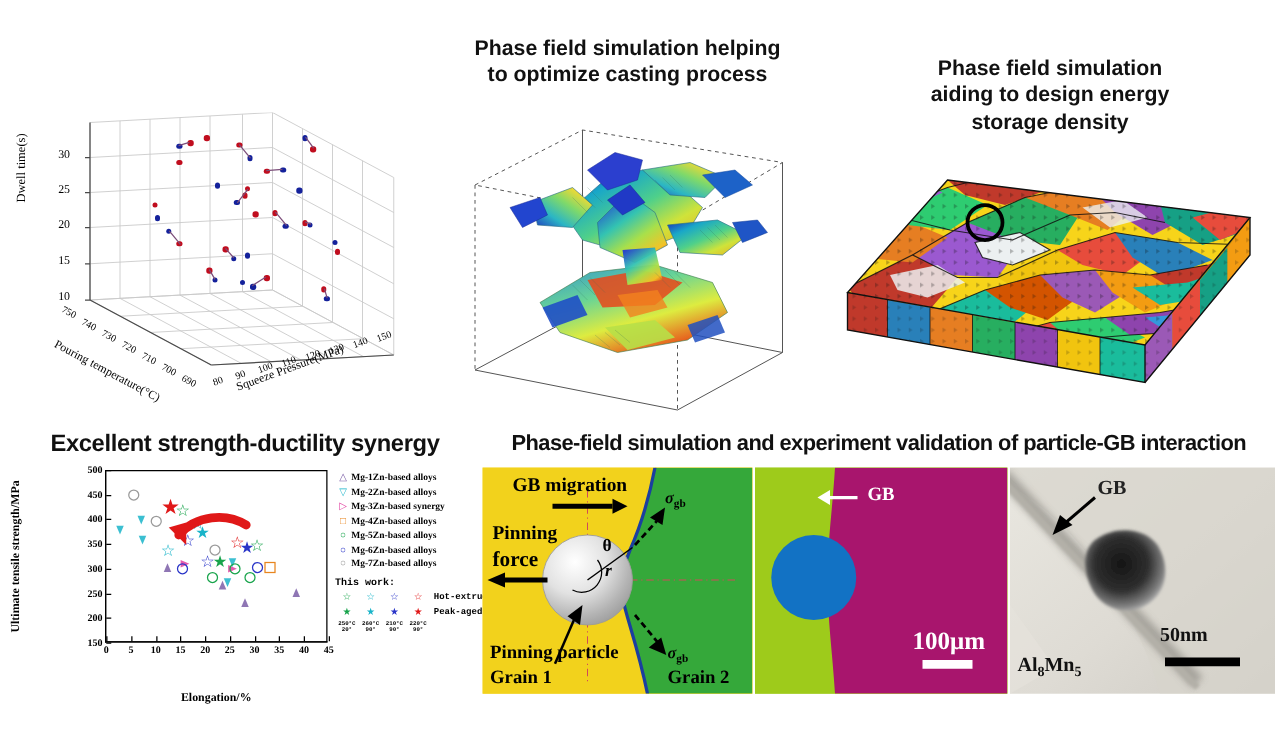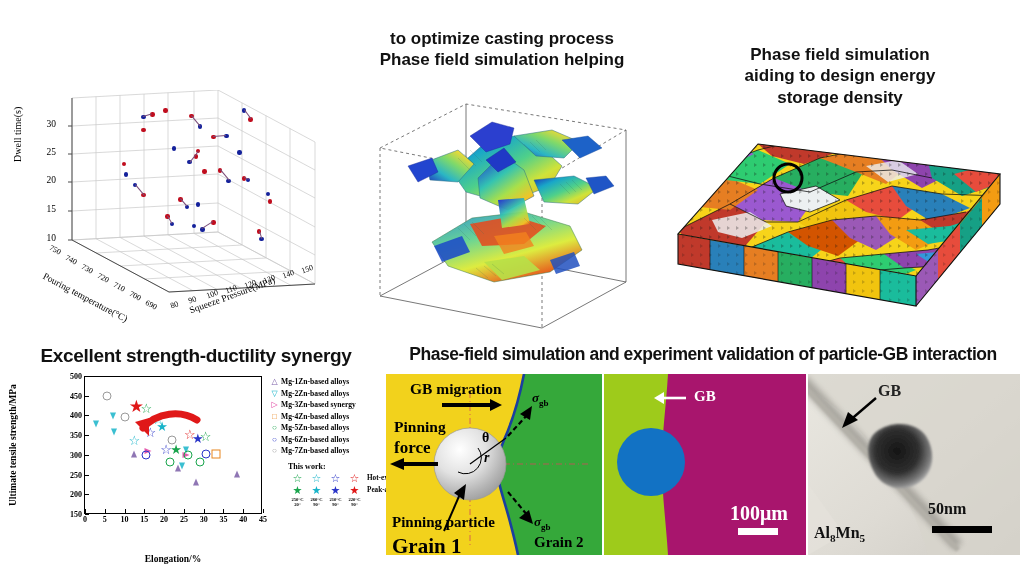--- a/index.html
+++ b/index.html
@@ -49,21 +49,21 @@
   #sd-xlab{position:absolute;left:78px;top:190px;width:178px;text-align:center;
            font-size:9.5px;font-family:"Liberation Serif",serif;font-weight:bold;margin-top:20px;}
   #sd-ylab{position:absolute;left:2px;top:162px;transform:rotate(-90deg);
            transform-origin:left top;font-size:9.5px;font-family:"Liberation Serif",serif;
            font-weight:bold;white-space:nowrap;}
   .mk{position:absolute;transform:translate(-50%,-50%);}
   .legend{position:absolute;left:262px;top:32px;font-family:"Liberation Serif",serif;}
   .lgrow{display:flex;align-items:center;height:11.5px;}
   .lgmk{width:13px;text-align:center;flex:none;}
   .lgtx{font-size:7.6px;font-weight:bold;white-space:nowrap;}
-  #twork{position:absolute;left:262px;top:118px;font-family:Liberation Serif, serif;margin-left:20px;}
+  #twork{position:absolute;left:262px;top:118px;font-family:Liberation Mono, monospace;}
   #twork .hd{font-size:8px;font-weight:bold;margin-bottom:1px;}
   .starrow{display:flex;align-items:center;height:12px;}
   .starcell{width:19px;text-align:center;font-size:11px;line-height:1;}
   .starlbl{font-size:7.2px;font-weight:bold;margin-left:3px;white-space:nowrap;}
   .temprow{display:flex;margin-top:1px;}
   .tempcell{width:19px;text-align:center;font-size:4.6px;line-height:1.15;font-weight:bold;}
 
   
   #p-pg{left:386px;top:344px;width:634px;height:240px;}
   #pg-title{font-size:17.5px;text-align:center;letter-spacing:-.45px;}
@@ -217,22 +217,22 @@
         <div class="stem" style="left: 152.46px; top: 109.36px; height: 9.94342px; transform-origin: left top; transform: rotate(-41.1263deg);"></div>
         <div class="stem" style="left: 174.26px; top: 139.16px; height: 12.8737px; transform-origin: left top; transform: rotate(-122.147deg);"></div>
         <div class="stem" style="left: 230.94px; top: 141.24px; height: 7.64731px; transform-origin: left top; transform: rotate(-16.5629deg);"></div>
         <div class="stem" style="left: 139.38px; top: 126.28px; height: 8.59754px; transform-origin: left top; transform: rotate(-30.4723deg);"></div>
       </div>
   </div>
 </div>
 
 <div class="panel" id="p-pf">
   <div class="ttl" id="pf-title">
+    <div>Phase field simulation helping</div>
     <div>to  optimize casting process</div>
-    <div>Phase field simulation helping</div>
   </div>
   <div id="pf-box">
     <svg width="258" height="244" viewBox="0 0 258 244">
       <defs>
         <linearGradient id="jetA" x1="0" y1="0" x2="1" y2="1">
           <stop offset="0%" stop-color="#1c23b8"></stop>
             <stop offset="25%" stop-color="#19a7c8"></stop>
           <stop offset="50%" stop-color="#4fd08a"></stop>
             <stop offset="72%" stop-color="#cfe33a"></stop>
           <stop offset="100%" stop-color="#f0a51e"></stop>
@@ -643,21 +643,21 @@
       <div class="lbl" style="left:8px;top:64px;font-size:17px;">force</div>
       <div class="lbl" style="left:96px;top:56px;font-size:14px;">θ</div>
       <div class="lbl" style="left:98px;top:76px;font-size:14px;font-style:italic;">r</div>
       <div class="lbl" style="left:146px;top:16px;font-size:13px;font-style:italic;">
         <span>σ</span><sub style="font-style:normal;font-size:9px;">gb</sub>
       </div>
       <div class="lbl" style="left:148px;top:140px;font-size:13px;font-style:italic;">
         <span>σ</span><sub style="font-style:normal;font-size:9px;">gb</sub>
       </div>
       <div class="lbl" style="left:6px;top:140px;font-size:15px;">Pinning particle</div>
-      <div class="lbl" style="left:6px;top:160px;font-size:21px;">Grain 1</div>
+      <div class="lbl" style="left:6px;top:160px;font-size:15px;">Grain 1</div>
       <div class="lbl" style="left:148px;top:160px;font-size:15px;">Grain 2</div>
     </div>
 
     <div class="sub" id="sub2">
       <svg width="202" height="181" viewBox="0 0 202 181" style="position:absolute;left:0;top:0">
         <rect x="0" y="0" width="202" height="181" fill="#9ecb1b"></rect>
         <path d="M64,0 C62,34 58,58 58,90 C58,122 62,148 64,181 L202,181 L202,0 Z" fill="#a8156d"></path>
         <circle cx="47" cy="88" r="34" fill="#1272c4"></circle>
         <path d="M82,24 L60,24" stroke="#fff" stroke-width="2.6"></path>
         <path d="M60,18 L50,24 L60,30 Z" fill="#fff"></path>

